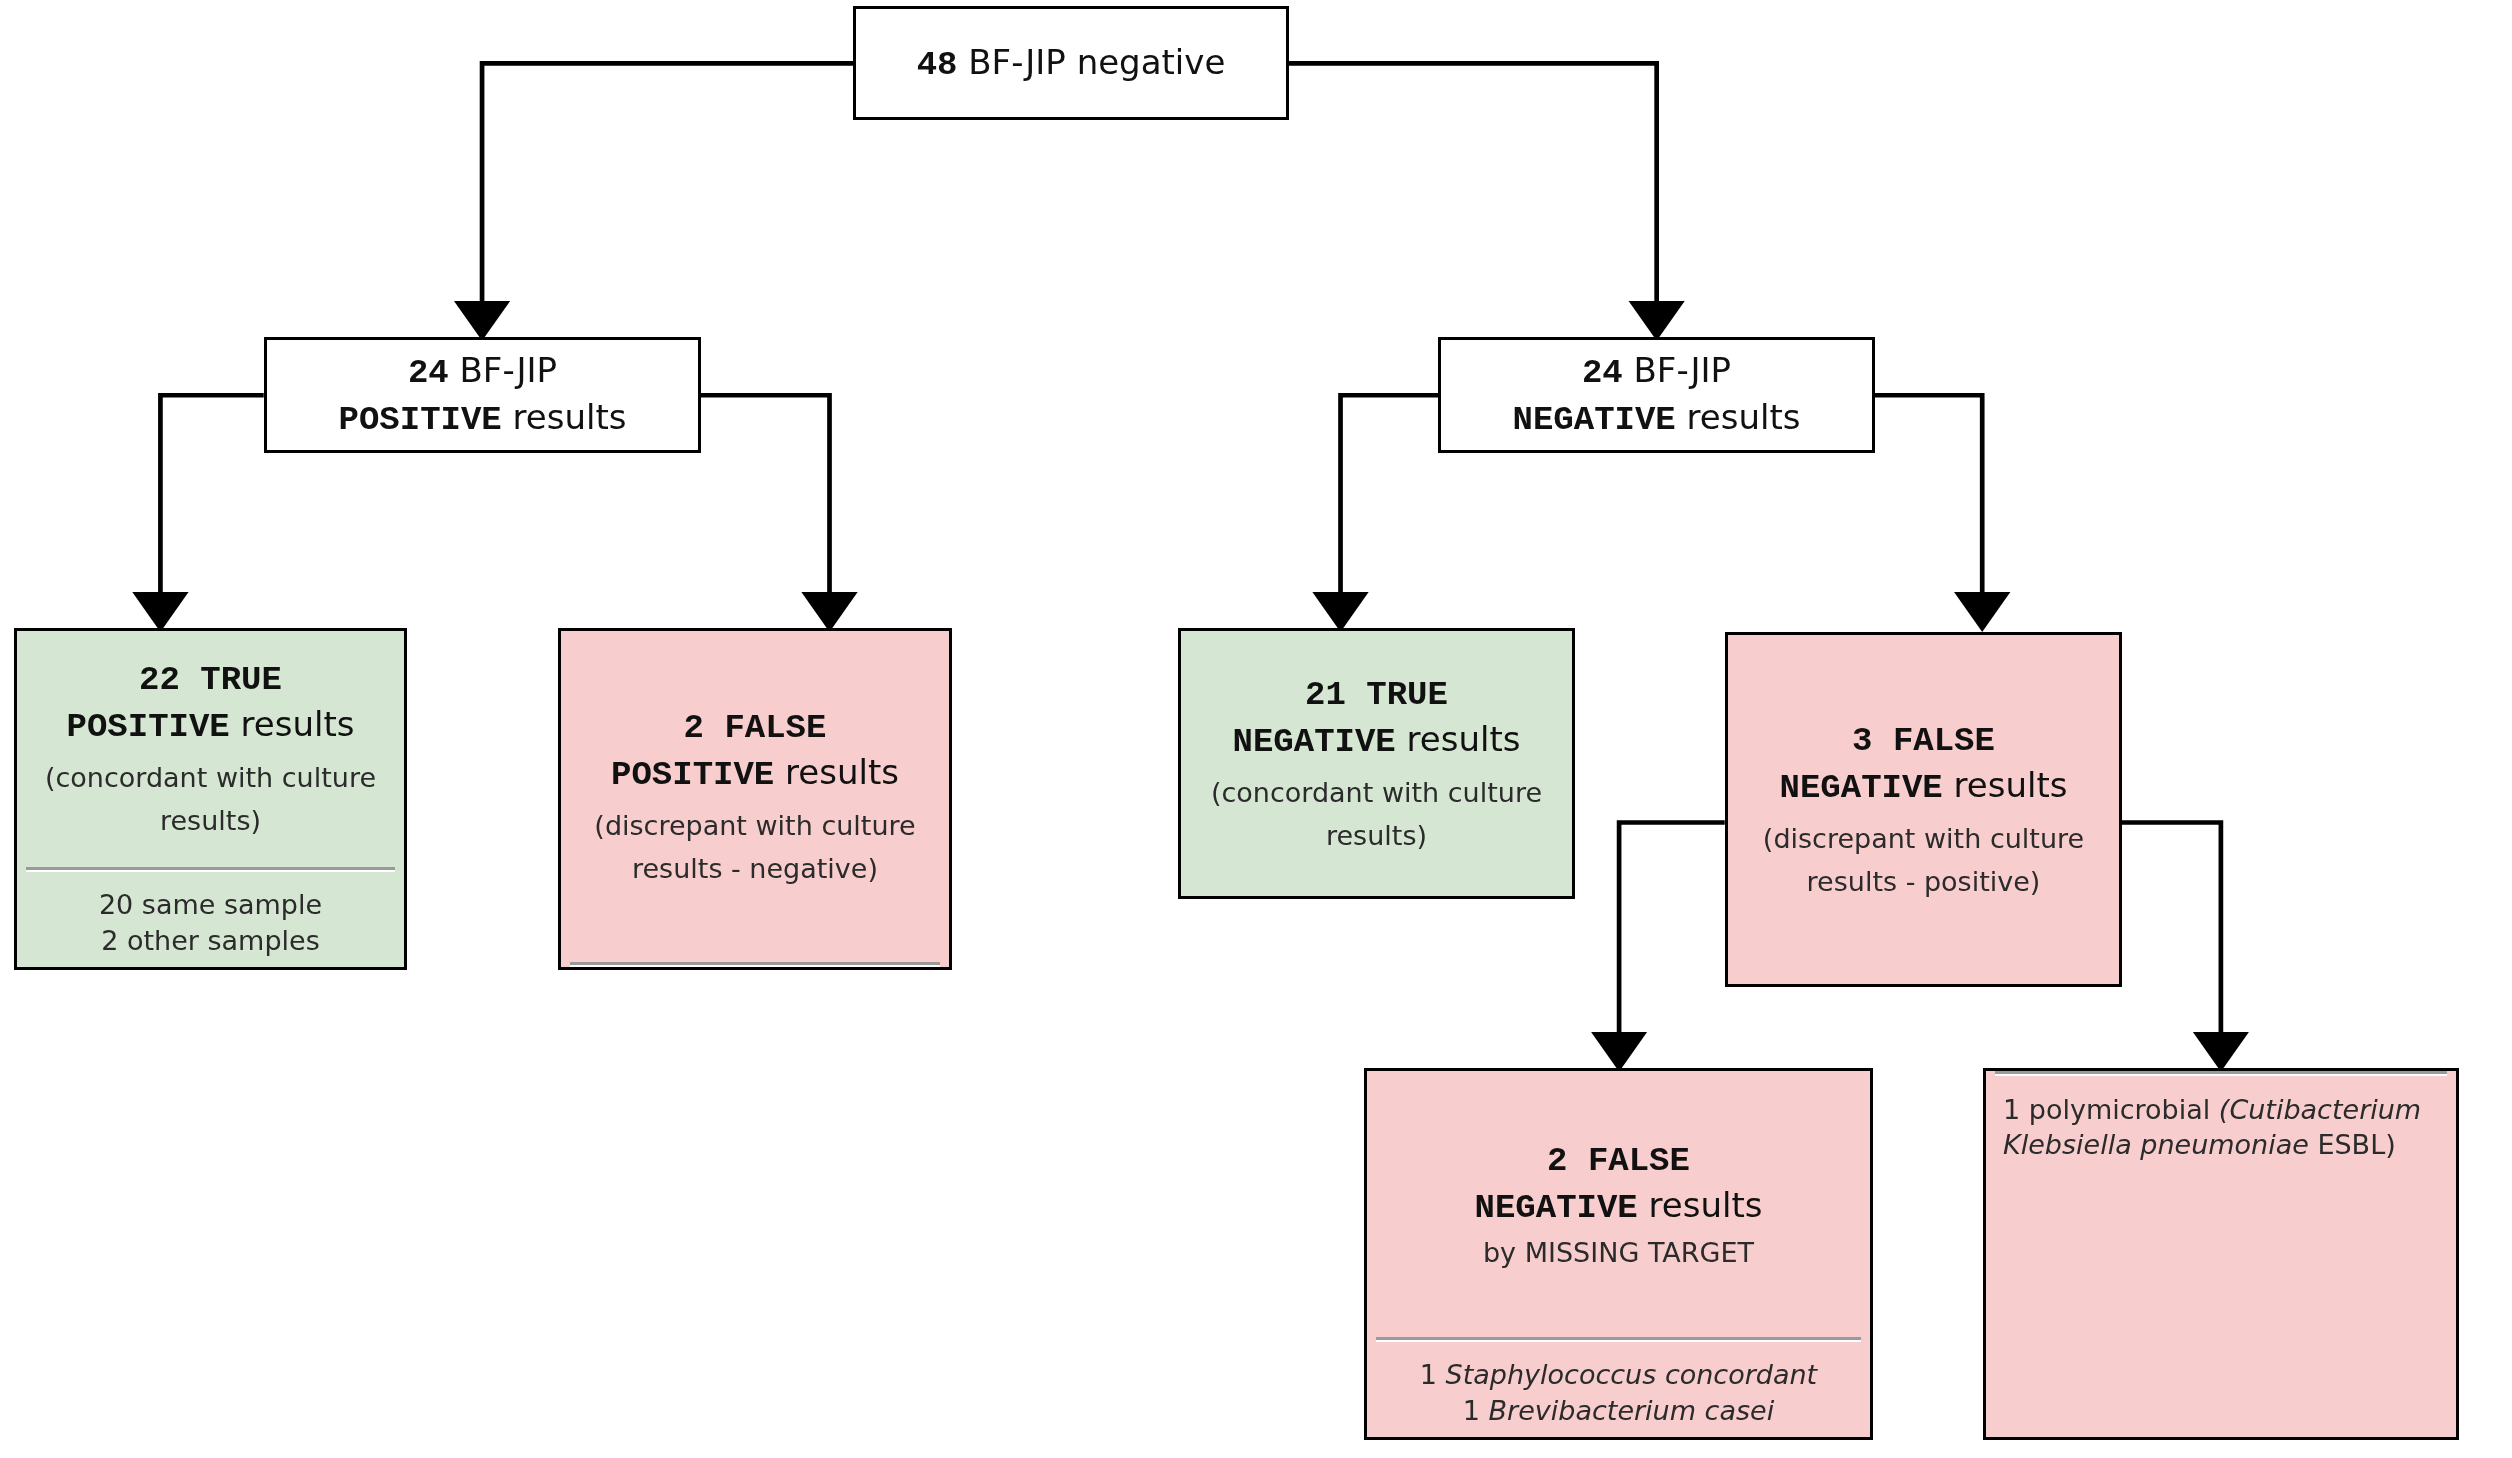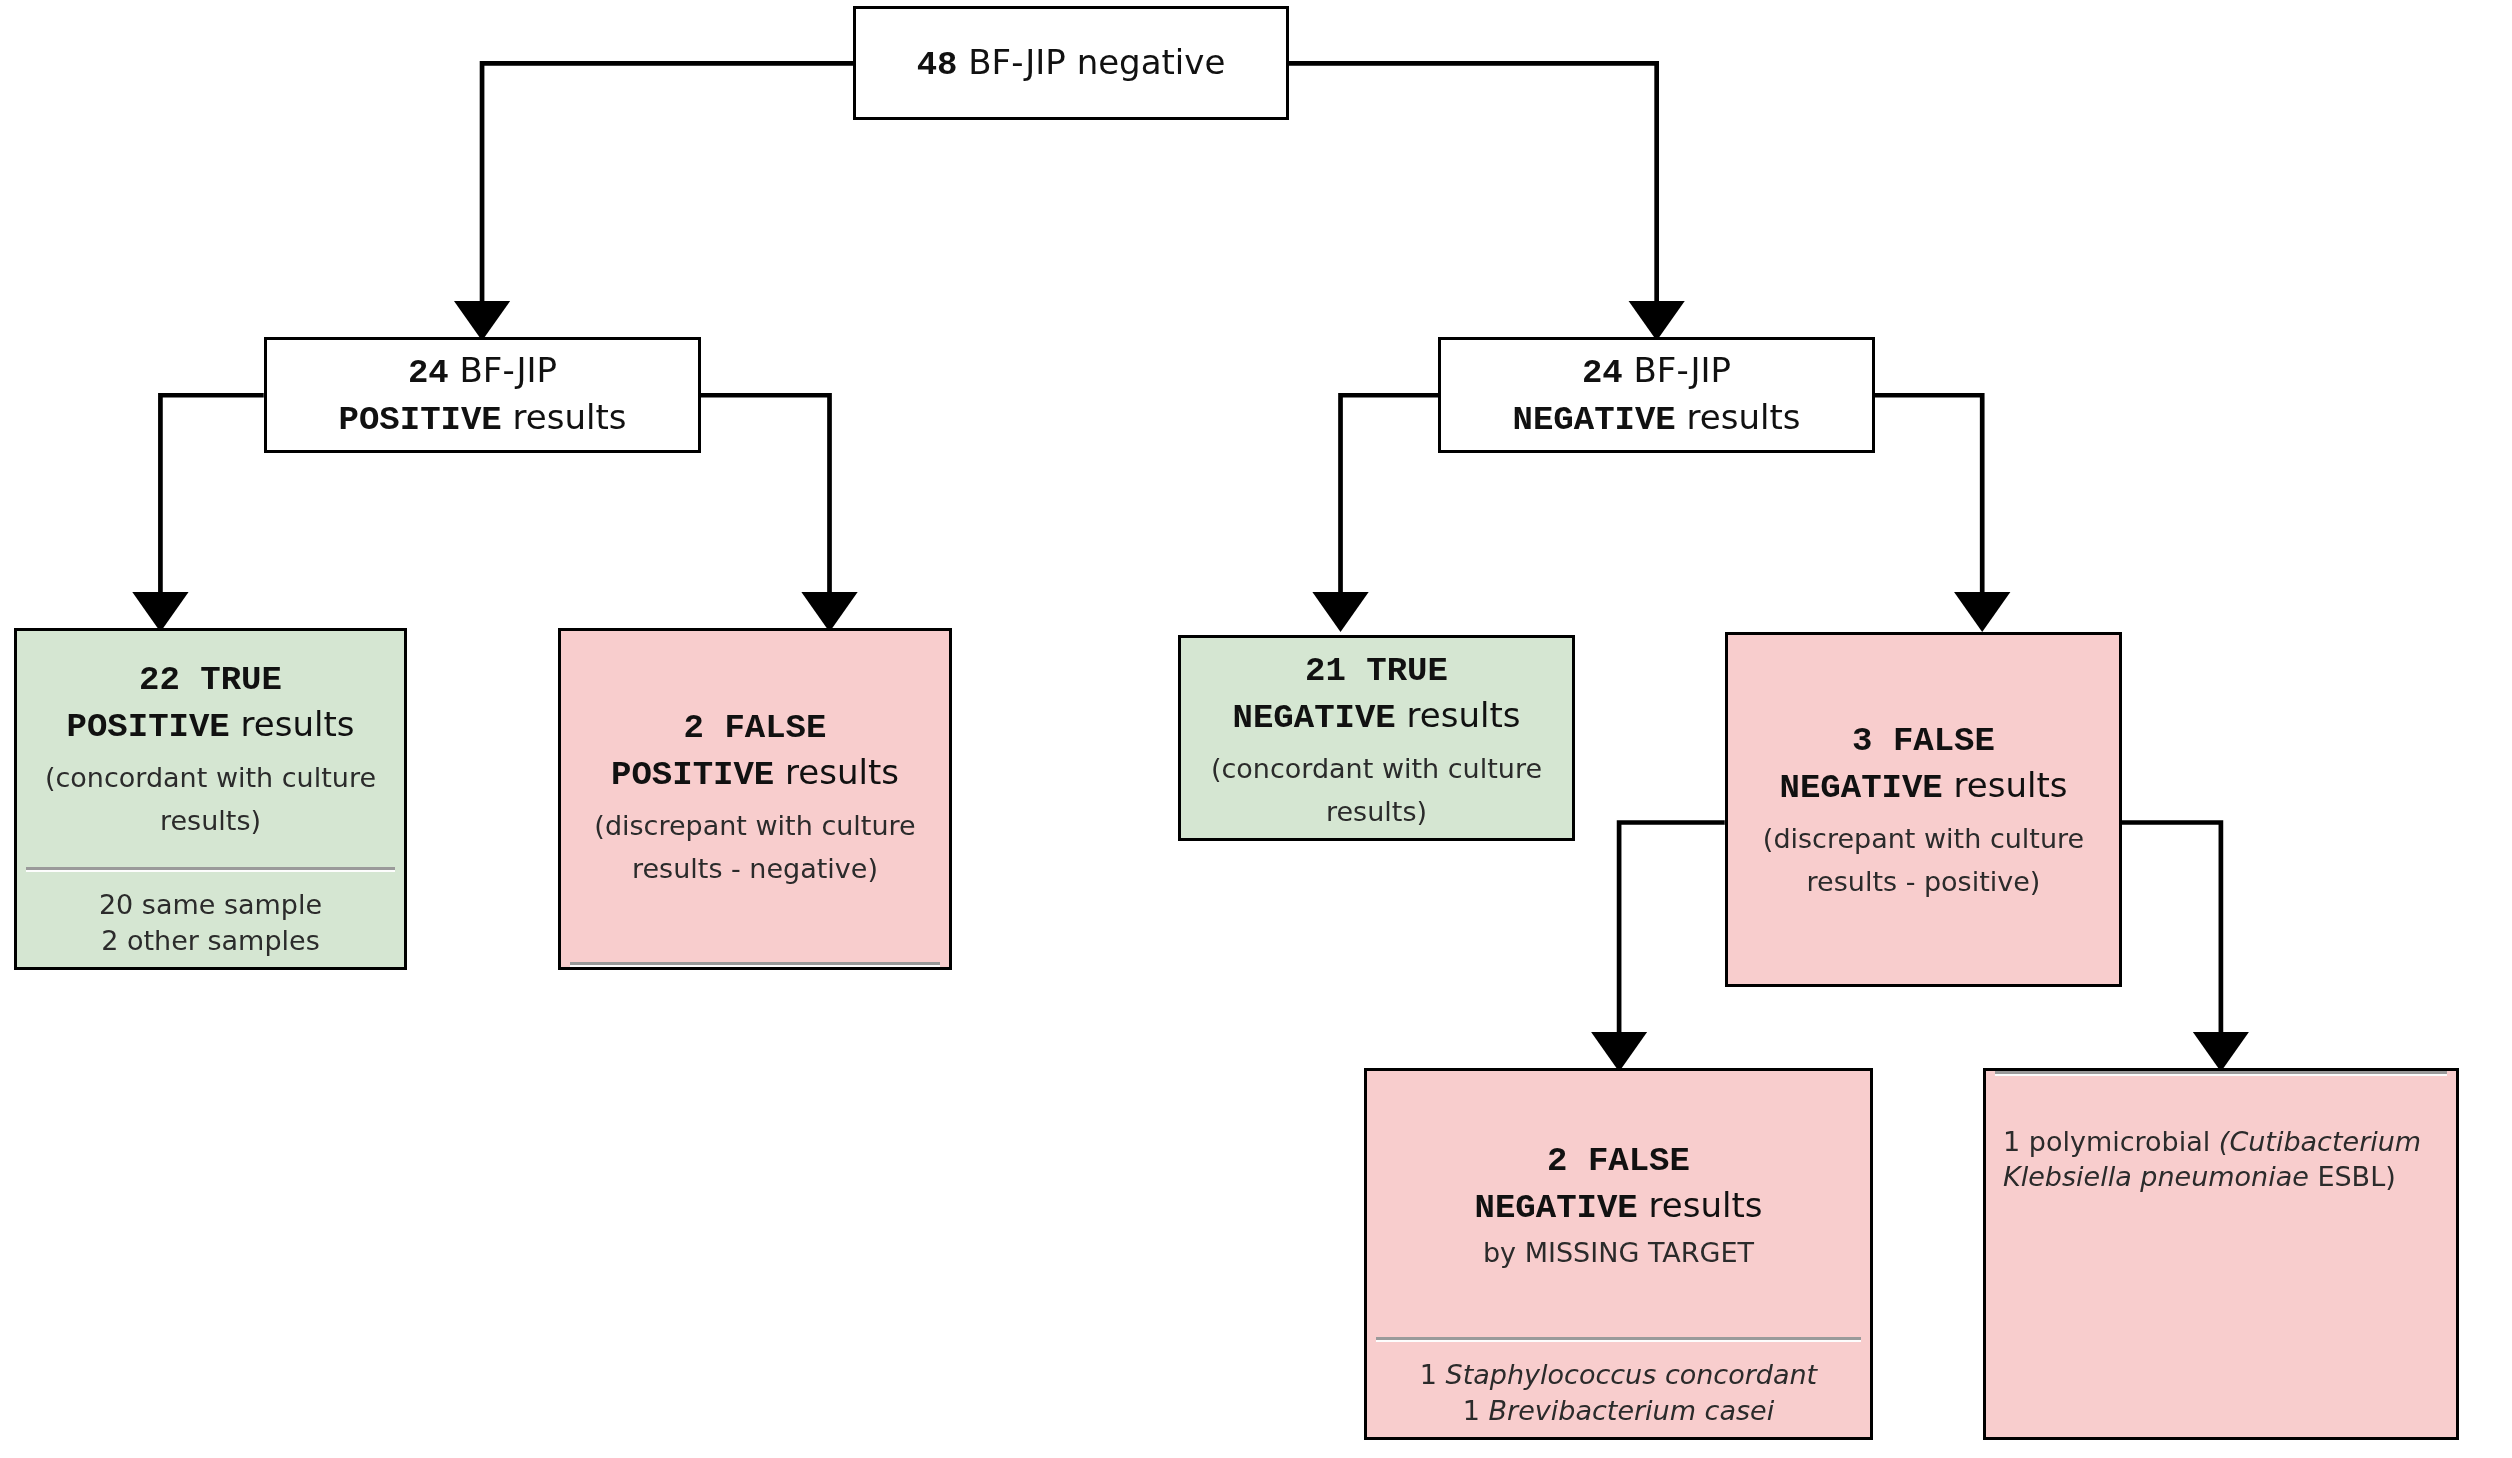--- a/index.html
+++ b/index.html
@@ -67,32 +67,32 @@
     margin:0 9.4px;
   }
 
   .detail{
     padding:15.7px 12.5px 9.4px 12.5px;
     text-align:center;
     color:#2b2b2b;
     font-size:27px;
     line-height:1.30;
   }
-  .detail.left{ text-align:left; padding-left:17px;margin-top:32px; }
+  .detail.left{ text-align:left; padding-left:17px; }
   .detail i{ font-style:italic; }
   .detail .ln{ display:block; }
 
   
   #n-root   { left:853px; top:6.3px;    width:436px;  height:114px; }
   #n-pos    { left:264px;  top:337px;  width:437px;  height:116px; }
   #n-neg    { left:1438px; top:337px;  width:437px;  height:116px; }
 
   #n-tp     { left:14px;   top:628px;  width:393px;  height:342px; }
   #n-fp     { left:558px;  top:628px;  width:394px;  height:342px; }
-  #n-tn     { left:1178px; top:628px;  width:397px;  height:206px;margin-top:7px; }
+  #n-tn     { left:1178px; top:628px;  width:397px;  height:271px; }
   #n-fn     { left:1725px; top:632px;  width:397px;  height:355px; }
 
   #n-fnmt   { left:1364px; top:1068px; width:509px;  height:372px; }
   #n-fnlp   { left:1983px; top:1068px; width:476px;  height:372px; }
 </style>
 </head>
 <body>
 
 <div id="stage">
 

